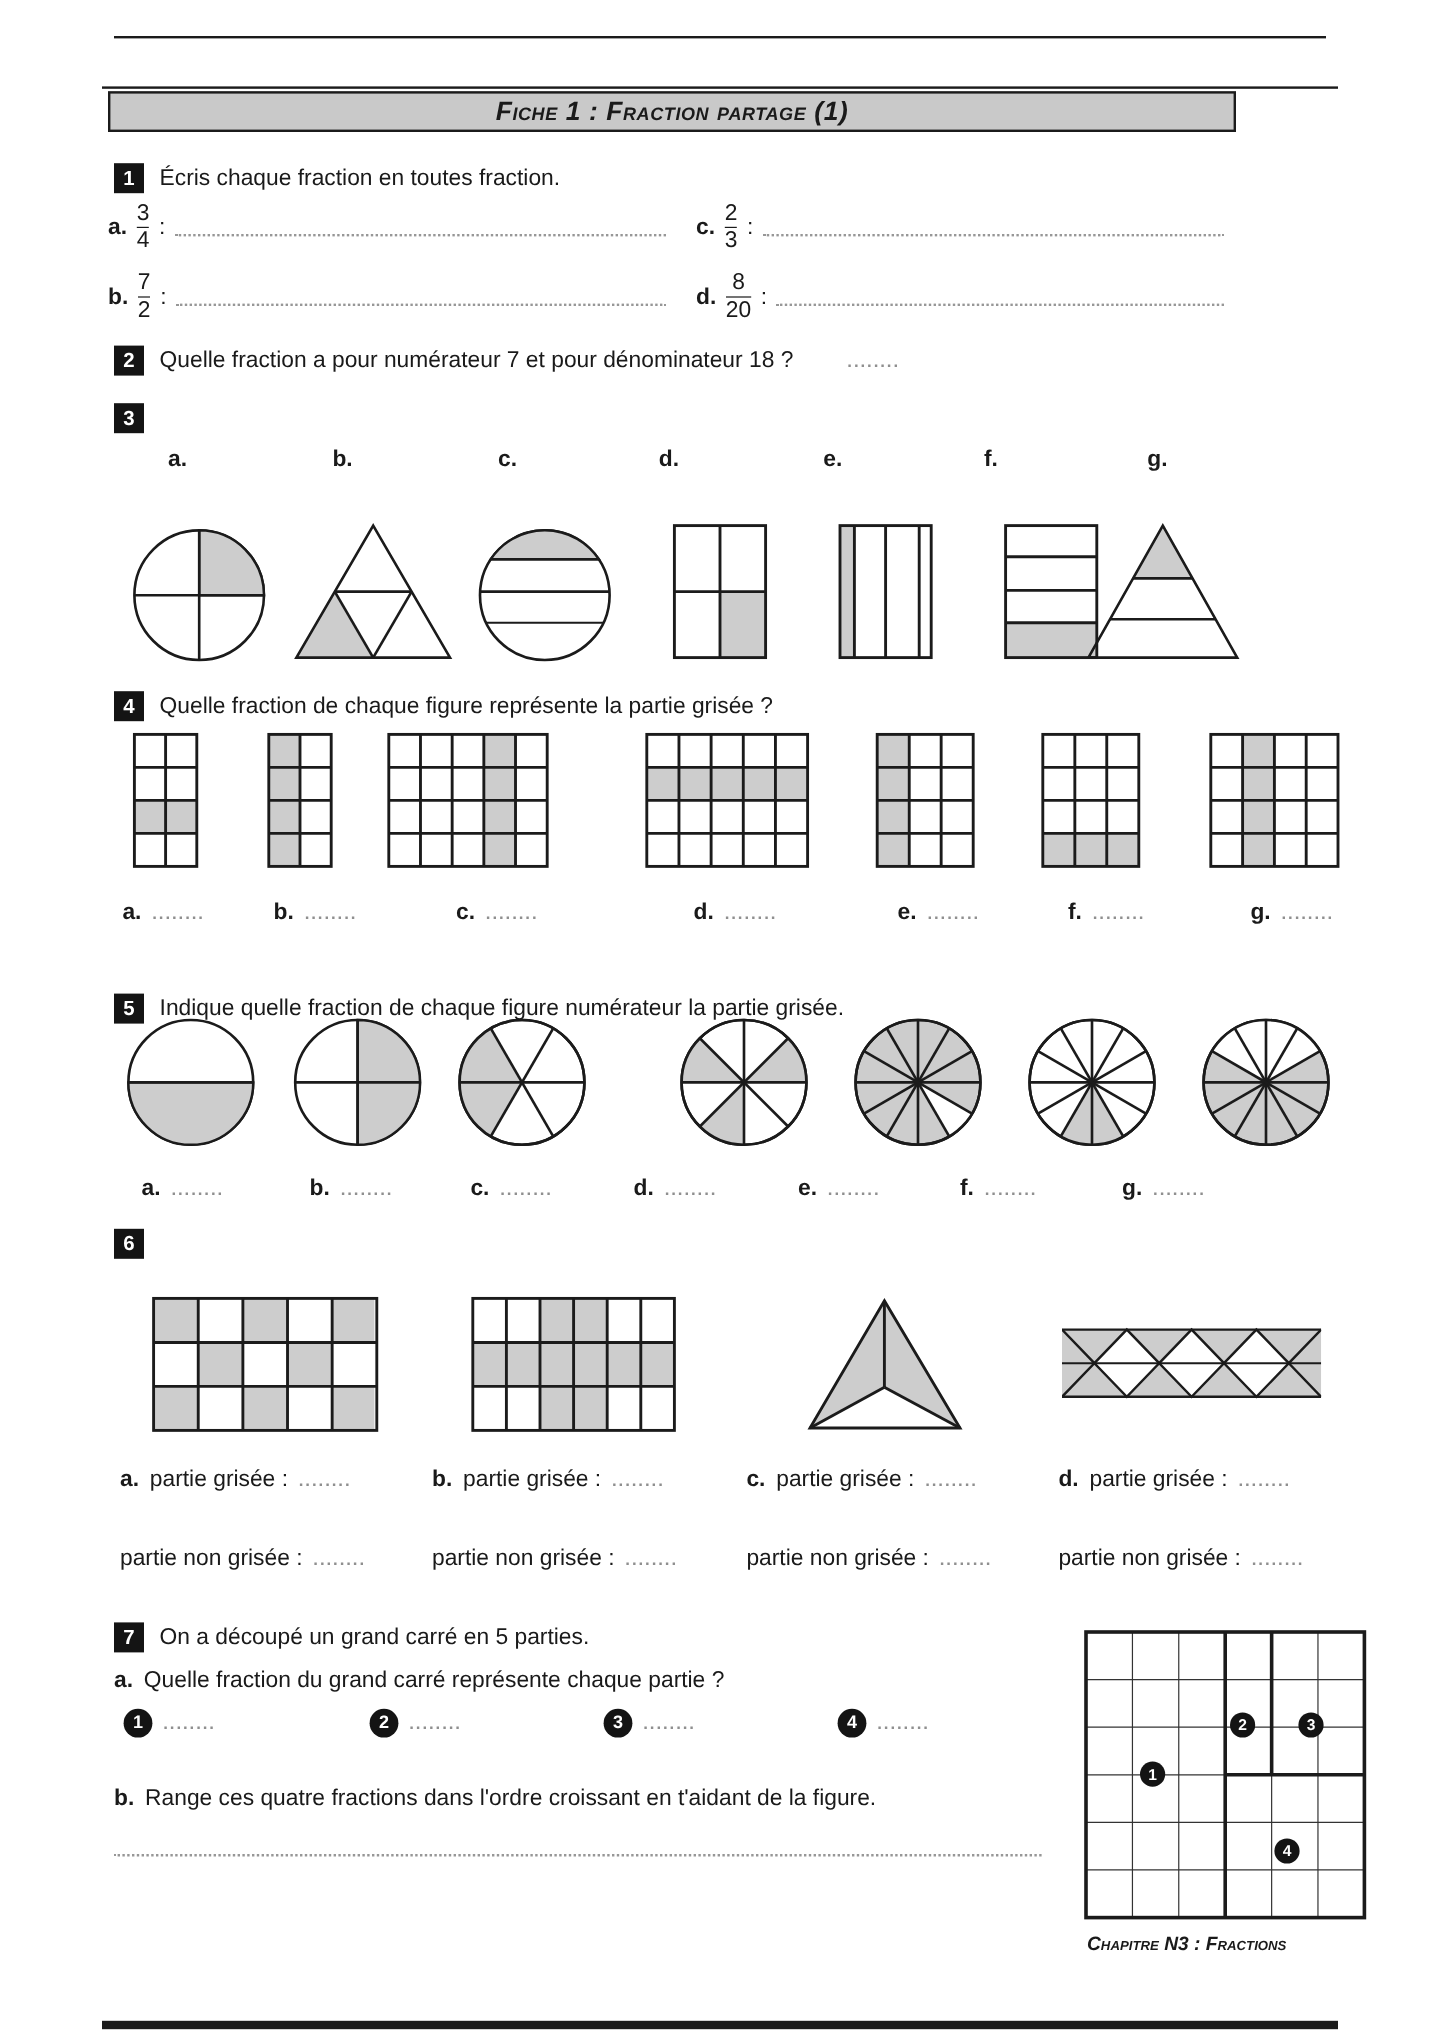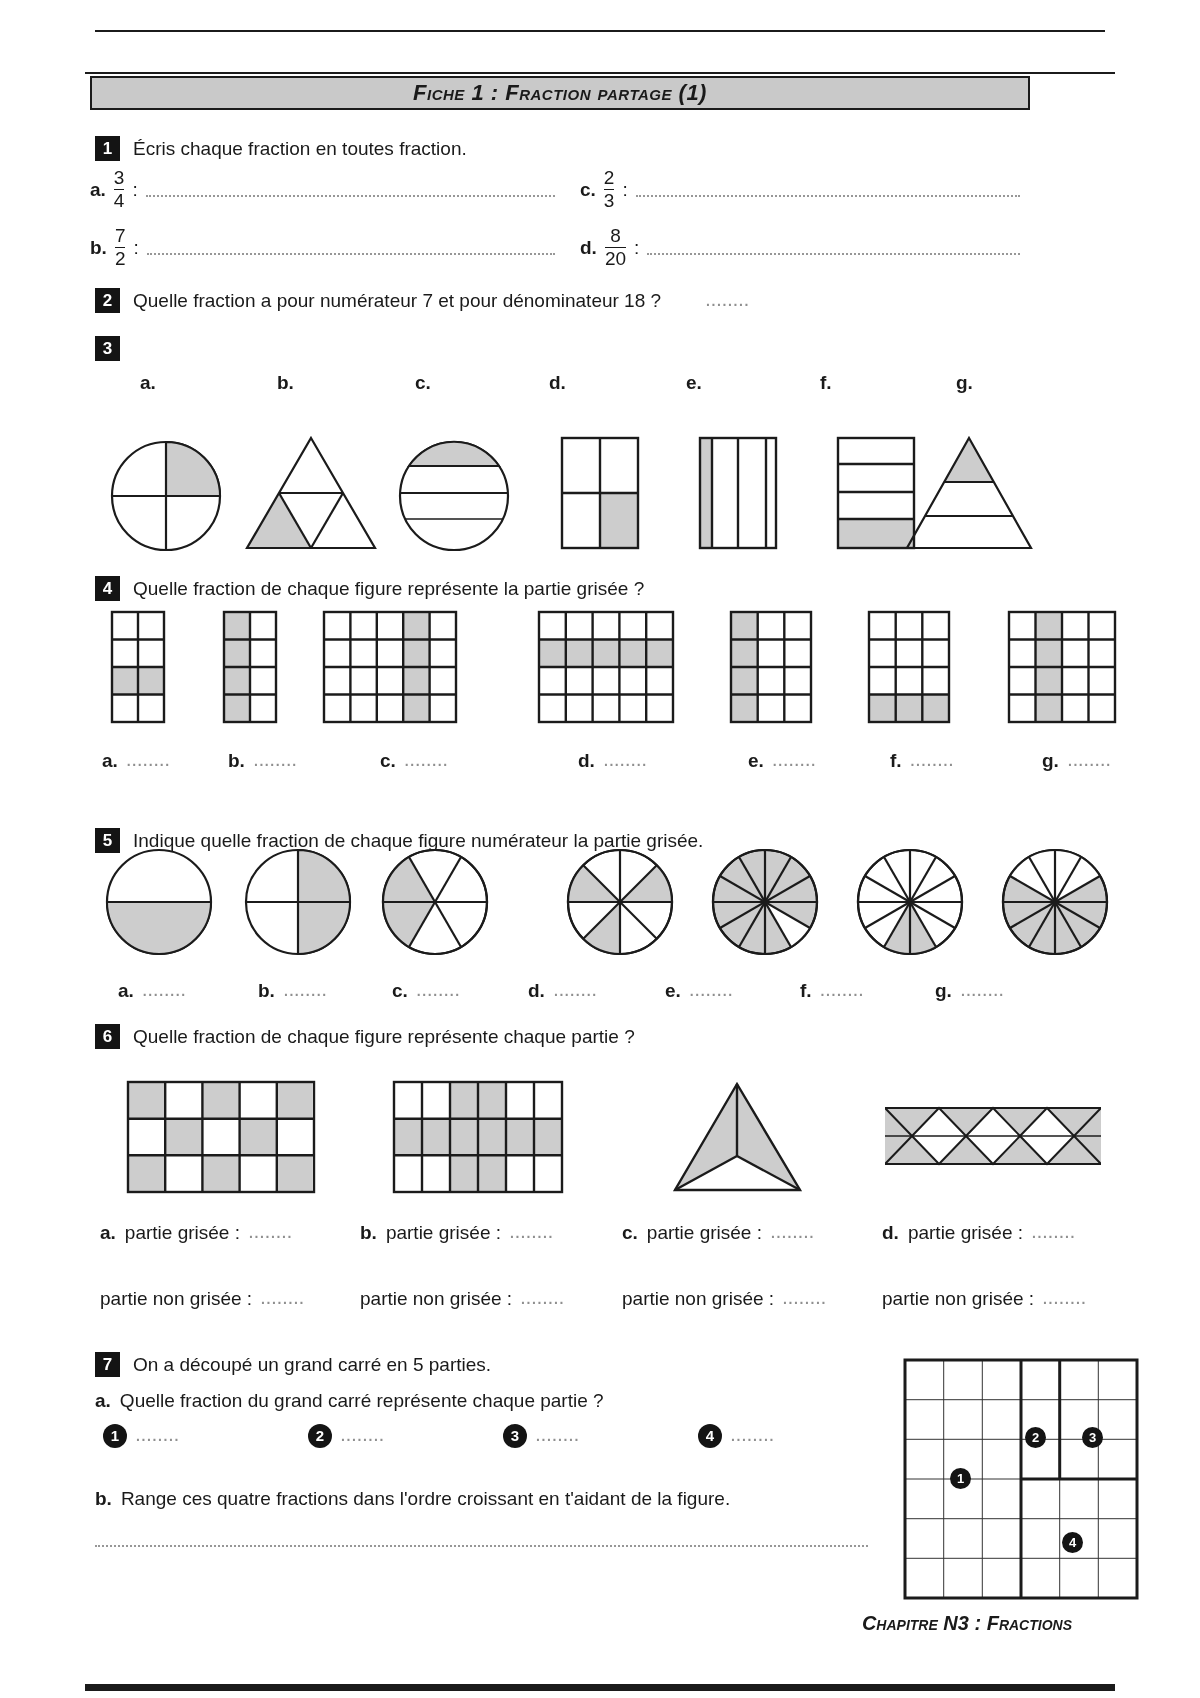--- a/index.html
+++ b/index.html
@@ -19,21 +19,21 @@
   .leader{display:inline-block;border-bottom:2px dotted #979797;height:13px;}
   .fracrow{display:flex;align-items:center;gap:8px;}
   .frac{display:inline-block;text-align:center;font-size:19px;line-height:20px;vertical-align:middle;}
   .frac .den{display:block;border-top:1.7px solid #1a1a1a;padding-top:1px;}
   .frac .num{display:block;padding-bottom:1px;}
   .colon{font-size:19px;}
   .numcircle{width:21px;height:21px;border-radius:50%;background:#141414;color:#fff;
              font-weight:bold;font-size:13px;text-align:center;line-height:21px;}
   .numcircle.big{width:24px;height:24px;font-size:15px;line-height:24px;}
   .ansitem{display:flex;align-items:center;gap:9px;}
-  .footer{font-weight:bold;font-style:italic;font-size:20px;}
+  .footer{font-weight:bold;font-style:italic;font-size:16px;}
   svg{display:block;}
 </style>
 </head>
 <body>
 
 <div id="page">
 
   <div class="abs rule" style="left:95px;top:30px;width:1010px;height:2px"></div>
   <div class="abs rule" style="left:85px;top:72px;width:1030px;height:1.5px"></div>
 
@@ -382,21 +382,20 @@
       <span class="lbl">f.</span>
       <span class="dots">........</span>
     </div>
   <div class="abs ansitem" style="left:935px;top:980px">
       <span class="lbl">g.</span>
       <span class="dots">........</span>
     </div>
 
   <div class="abs exhead" style="left:95px;top:1024px">
     <span class="badge">6</span>
-    <span class="title">Quelle fraction de chaque figure représente chaque partie ?</span>
   </div>
 
   <div class="abs" style="left:126px;top:1080px">
     <svg width="190" height="114">
       <rect x="2" y="2" width="37.2" height="36.7" fill="#cdcdcd"></rect>
       <rect x="76.4" y="2" width="37.2" height="36.7" fill="#cdcdcd"></rect>
       <rect x="150.8" y="2" width="35.2" height="36.7" fill="#cdcdcd"></rect>
       <rect x="39.2" y="38.7" width="37.2" height="36.6" fill="#cdcdcd"></rect>
       <rect x="113.6" y="38.7" width="37.2" height="36.6" fill="#cdcdcd"></rect>
       <rect x="2" y="75.3" width="37.2" height="36.7" fill="#cdcdcd"></rect>

